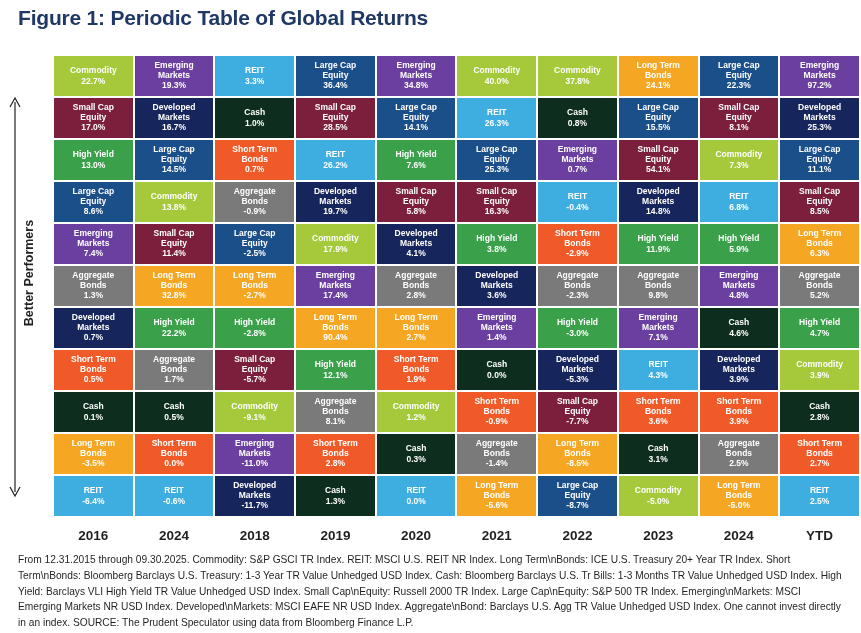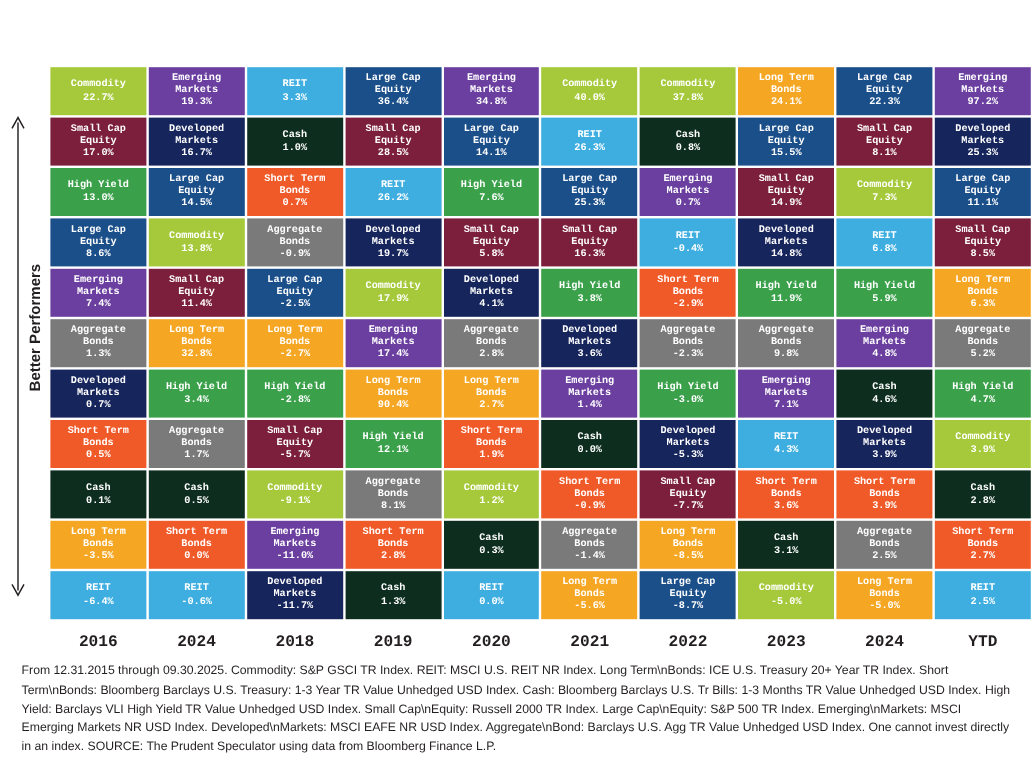--- a/index.html
+++ b/index.html
@@ -9,21 +9,21 @@
     font-family:"Liberation Sans", sans-serif;
     color:#231f20;
     overflow:hidden;
   }
   .page{position:relative;width:861px;height:633px;}
   .title{
     position:absolute;left:18px;top:6px;
     font-size:21px;font-weight:bold;color:#1f3864;
     letter-spacing:-0.2px;
   }
-  .grid-wrap{position:absolute;left:40px;top:54px;font-family:Liberation Mono, monospace;}
+  .grid-wrap{position:absolute;left:52px;top:54px;}
   table.periodic{border-collapse:separate;border-spacing:2px;}
   table.periodic td.cell{
     width:74px;height:40px;
     padding:0 4px;
     vertical-align:middle;
     text-align:center;
     color:#ffffff;
     font-size:8.5px;
     line-height:1.12;
     font-weight:bold;
@@ -61,20 +61,21 @@
     position:absolute;left:18px;top:552px;width:826px;
     font-size:10.2px;line-height:1.55;color:#231f20;
     text-align:left;
   }
 </style>
 </head>
 <body>
 
 <div class="page">
 
+  <div class="title">Figure 1: Periodic Table of Global Returns</div>
 
   <div class="arrow">
     <svg width="14" height="402" viewBox="0 0 14 402" aria-hidden="true">
       <line x1="7" y1="6" x2="7" y2="396" stroke="#231f20" stroke-width="1.2"></line>
       <polyline points="2,11 7,2 12,11" fill="none" stroke="#231f20" stroke-width="1.2"></polyline>
       <polyline points="2,391 7,400 12,391" fill="none" stroke="#231f20" stroke-width="1.2"></polyline>
     </svg>
   </div>
 
   <div class="axis">
@@ -192,21 +193,21 @@
             <td class="cell" style="background: rgb(27, 79, 138);">
               <span class="nm">Large Cap<br>Equity</span>
               <span class="vl">25.3%</span>
             </td>
             <td class="cell" style="background: rgb(107, 63, 160);">
               <span class="nm">Emerging<br>Markets</span>
               <span class="vl">0.7%</span>
             </td>
             <td class="cell" style="background: rgb(123, 31, 61);">
               <span class="nm">Small Cap<br>Equity</span>
-              <span class="vl">14.9%</span>
+              <span class="vl">54.1%</span>
             </td>
             <td class="cell" style="background: rgb(165, 201, 58);">
               <span class="nm">Commodity</span>
               <span class="vl">7.3%</span>
             </td>
             <td class="cell" style="background: rgb(27, 79, 138);">
               <span class="nm">Large Cap<br>Equity</span>
               <span class="vl">11.1%</span>
             </td>
           </tr>
@@ -336,21 +337,21 @@
               <span class="vl">5.2%</span>
             </td>
           </tr>
           <tr>
             <td class="cell" style="background: rgb(22, 37, 92);">
               <span class="nm">Developed<br>Markets</span>
               <span class="vl">0.7%</span>
             </td>
             <td class="cell" style="background: rgb(58, 161, 74);">
               <span class="nm">High Yield</span>
-              <span class="vl">3.4%</span>
+              <span class="vl">22.2%</span>
             </td>
             <td class="cell" style="background: rgb(58, 161, 74);">
               <span class="nm">High Yield</span>
               <span class="vl">-2.8%</span>
             </td>
             <td class="cell" style="background: rgb(245, 166, 35);">
               <span class="nm">Long Term<br>Bonds</span>
               <span class="vl">90.4%</span>
             </td>
             <td class="cell" style="background: rgb(245, 166, 35);">

